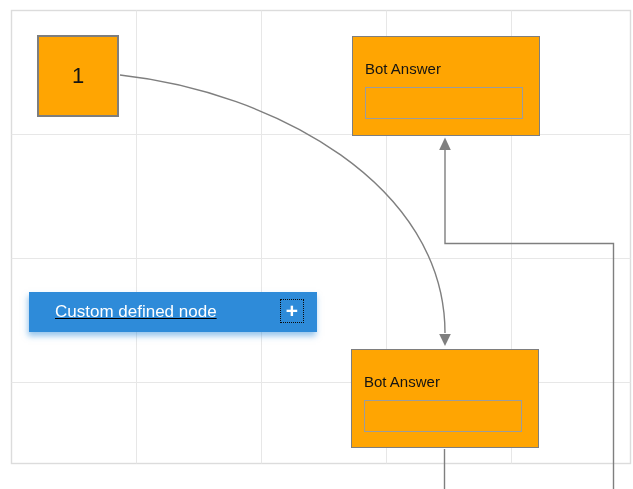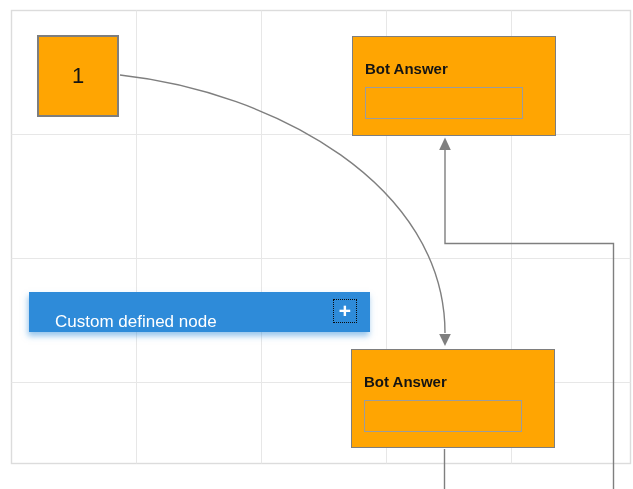--- a/index.html
+++ b/index.html
@@ -39,22 +39,21 @@
     height: 82px;
     border: 2px solid #7e7e7e;
     display: flex;
     align-items: center;
     justify-content: center;
     font-size: 22px;
   }
 
   .node-bot {
     border: 1.5px solid #7e7e7e;
-    width: 204px;
-    font-weight: bold;
+    width: 188px;
   }
   .node-bot-top    { left: 352px; top: 36px;  height: 100px; }
   .node-bot-bottom { left: 351px; top: 349px; height: 99px;  }
 
   .bot-title {
     position: absolute;
     left: 12px;
     top: 23px;
     font-size: 15px;
     color: #141414;
@@ -68,26 +67,27 @@
     width: 158px;
     height: 32px;
     border: 1px solid #9c9c9c;
     background: transparent;
   }
 
   .custom-bar {
     position: absolute;
     left: 29px;
     top: 292px;
-    width: 341px;
+    width: 288px;
     height: 40px;
     background: #2e8bd9;
     box-shadow: -1px 4px 6px rgba(46, 139, 217, 0.5);
     display: flex;
-    align-items: flex-end;
+    align-items: center;
+    text-decoration: underline;
   }
 
   .custom-label {
     margin-left: 26px;
     font-size: 17px;
     color: #ffffff;
     white-space: nowrap;
   }
 
   .plus-box {

